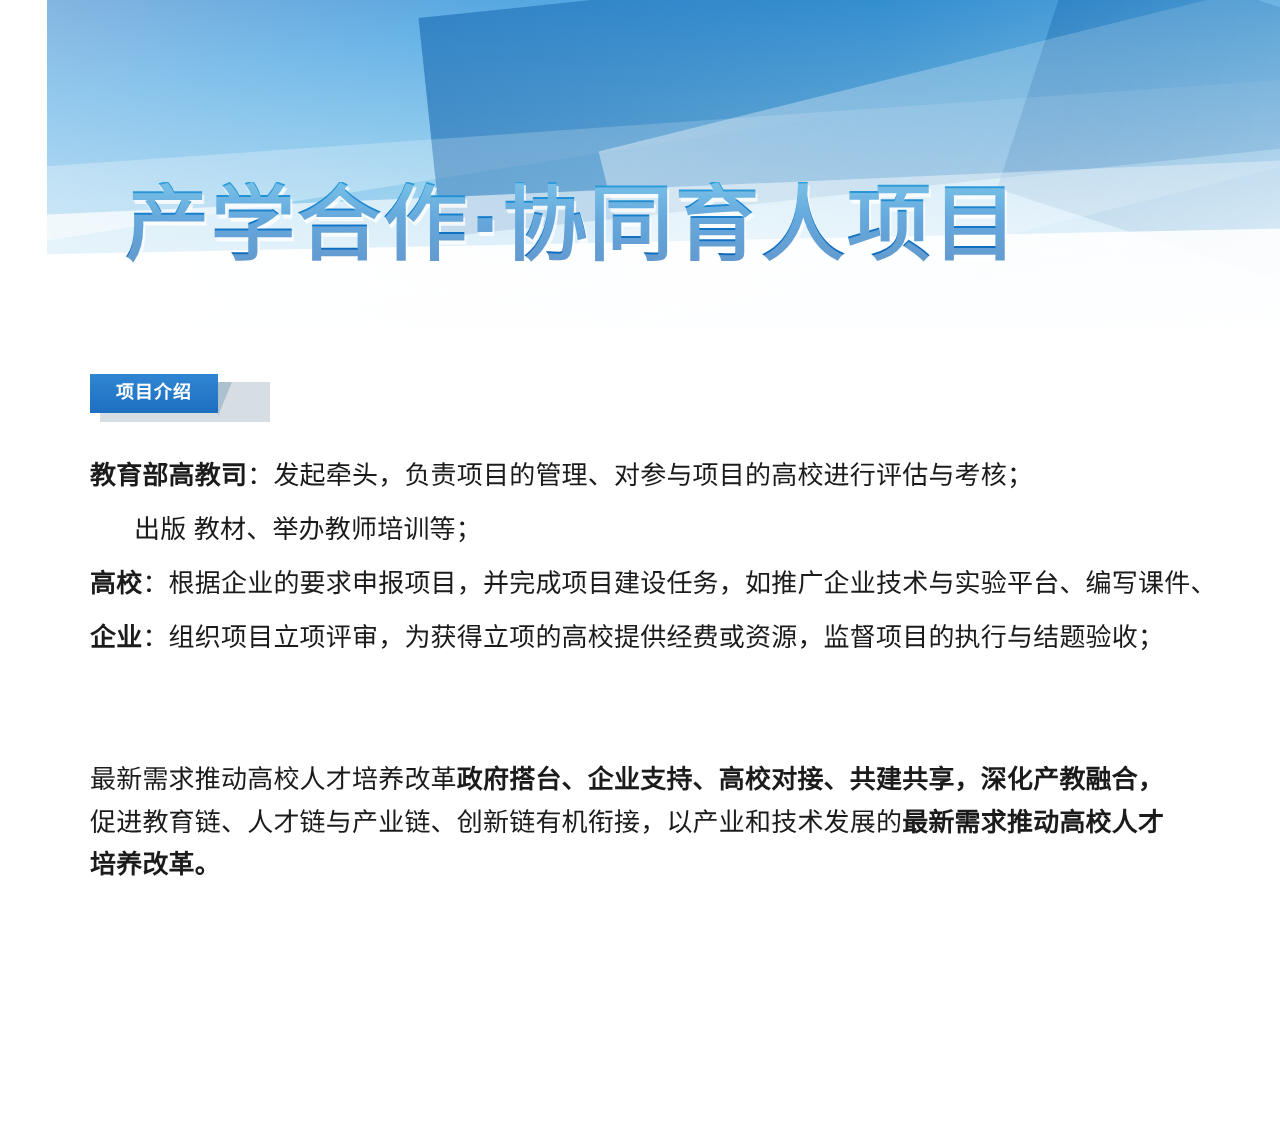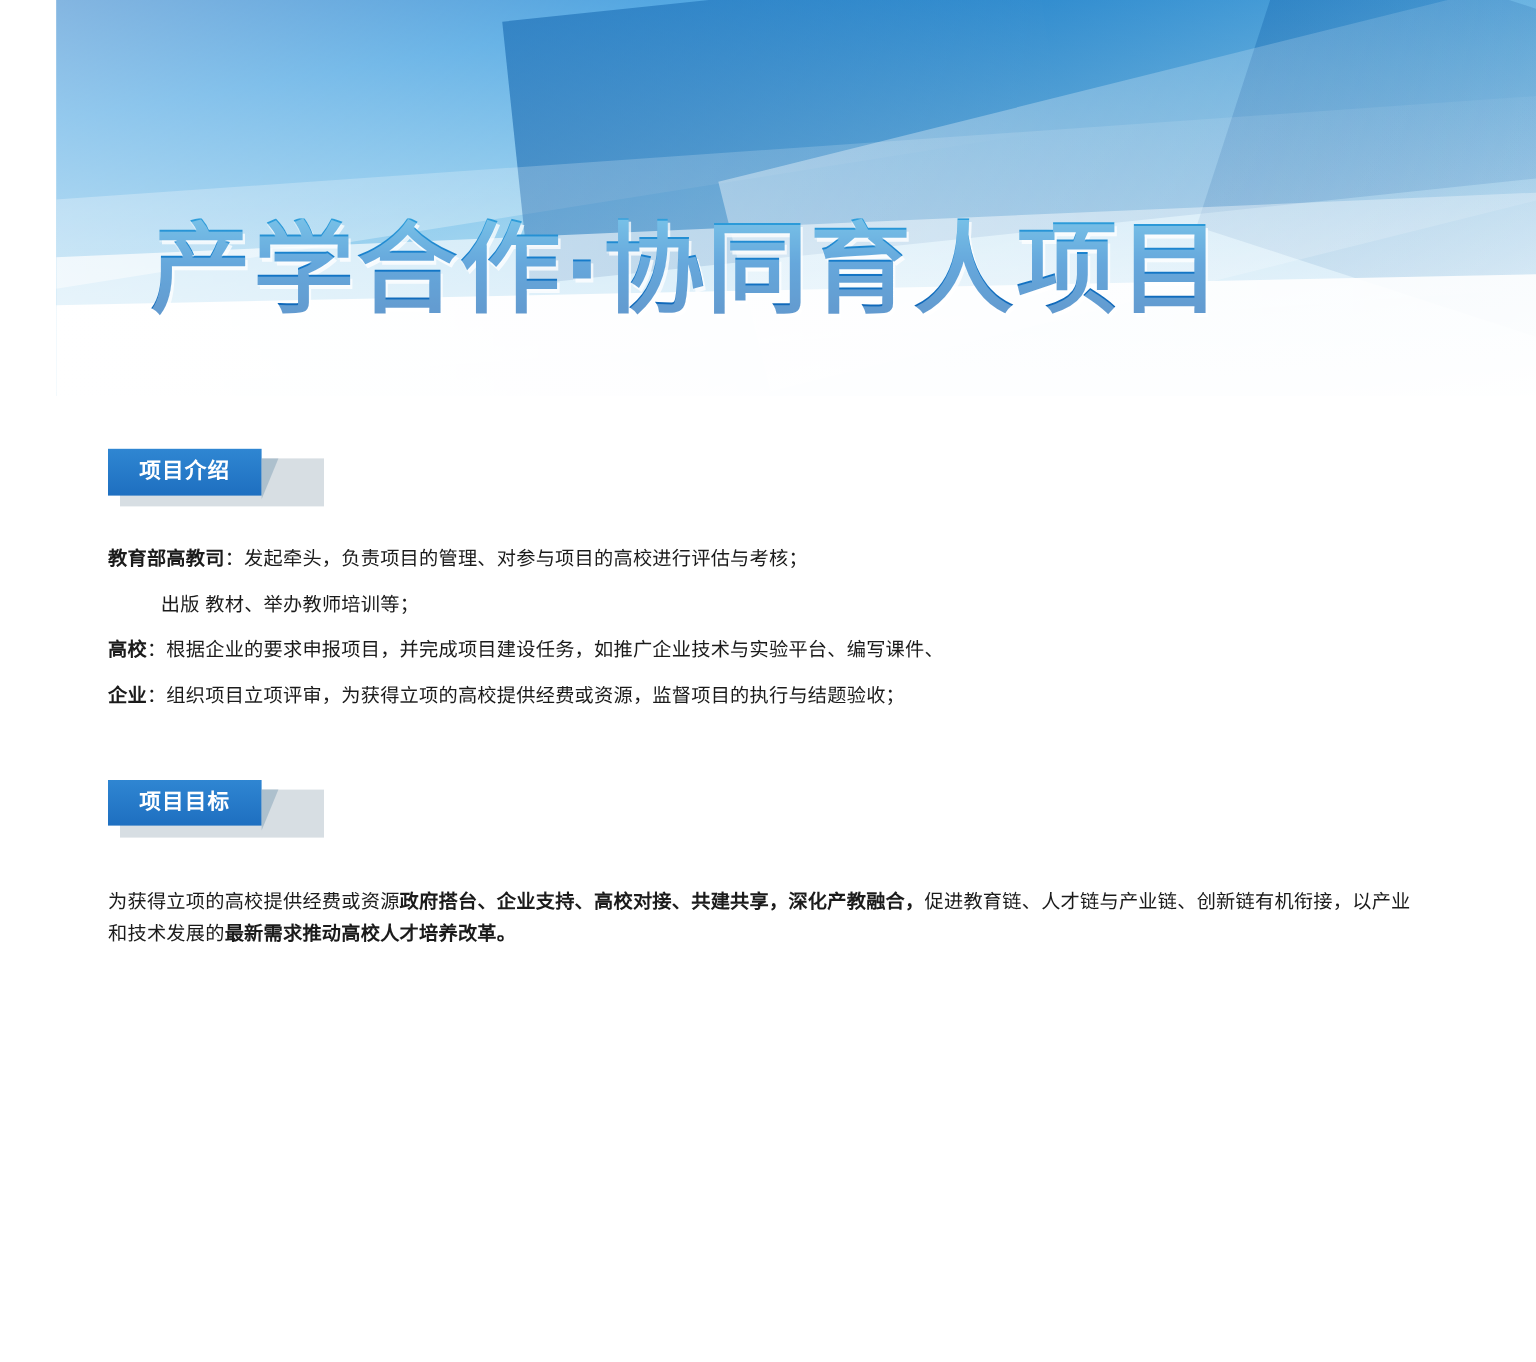--- a/index.html
+++ b/index.html
@@ -161,21 +161,21 @@
     background: rgba(140,160,175,0.35);
     filter: blur(0.5px);
     z-index: 0;
   }
   .tag-inner {
     position: relative;
     z-index: 1;
   }
 
   .para {
-    font-size: 16px;
+    font-size: 26px;
     line-height: 1.62;
     color: #1b1b1b;
     letter-spacing: 0.2px;
   }
   .intro-line {
     margin: 0 0 12px 0;
     white-space: nowrap;
   }
   .indent {
     display: inline-block;
@@ -224,27 +224,23 @@
     </div>
     <div class="intro-line">
       <b>高校</b><span>：根据企业的要求申报项目，并完成项目建设任务，如推广企业技术与实验平台、编写课件、</span>
     </div>
     <div class="intro-line">
       <b>企业</b><span>：组织项目立项评审，为获得立项的高校提供经费或资源，监督项目的执行与结题验收；</span>
     </div>
   </div>
 
   <div class="spacer-44"></div>
-  <div class="tag-wrap">
-    <div class="tag-shadow"></div>
-    <span class="section-tag tag-inner">项目目标</span>
-  </div>
 
   <div class="spacer-44"></div>
 
   <div class="para block-goal">
     <p>
-      <span>为获得立项的高校提供经费或资源</span><b>政府搭台、企业支持、高校对接、共建共享，深化产教融合，</b><span>促进教育链、人才链与产业链、创新链有机衔接，以产业和技术发展的</span><b>最新需求推动高校人才培养改革。</b>
+      <span>最新需求推动高校人才培养改革</span><b>政府搭台、企业支持、高校对接、共建共享，深化产教融合，</b><span>促进教育链、人才链与产业链、创新链有机衔接，以产业和技术发展的</span><b>最新需求推动高校人才培养改革。</b>
     </p>
     <div class="spacer-26"></div>
   </div>
 
 </div>
 
 </body></html>

